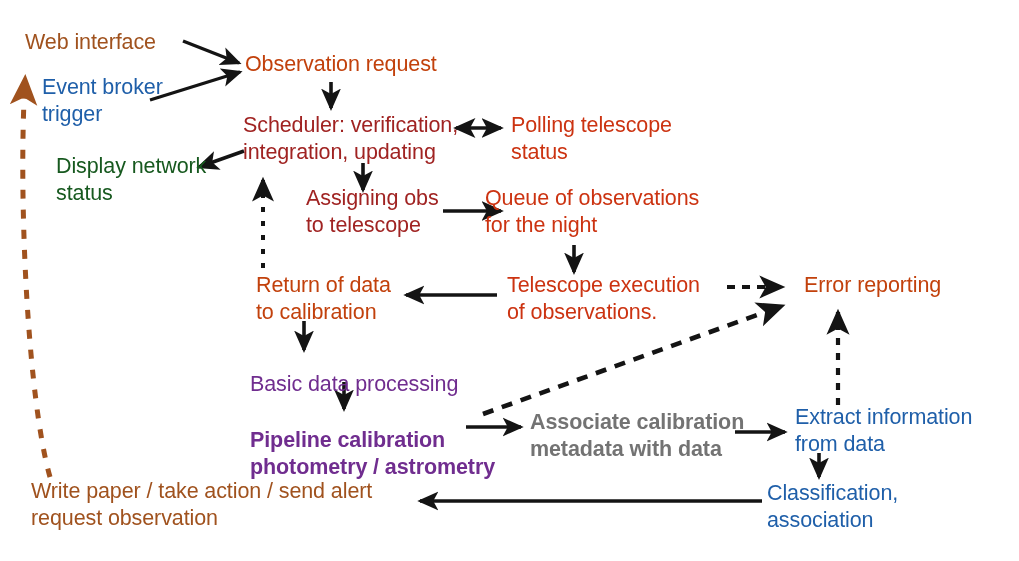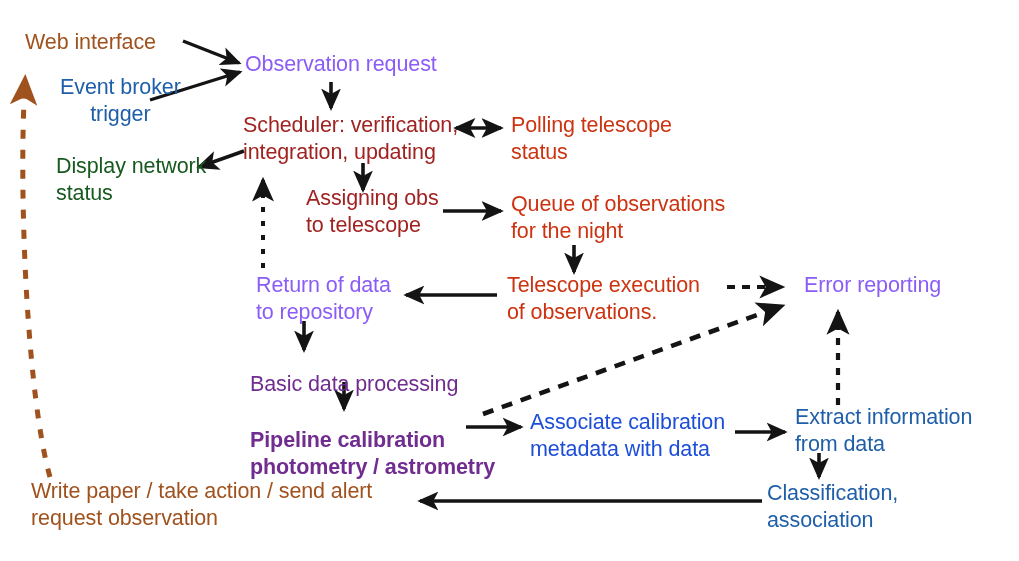--- a/index.html
+++ b/index.html
@@ -23,25 +23,25 @@
   .node{
     position:absolute;
     font-size:21.5px;
     line-height:1.24;
     white-space:pre;
     letter-spacing:-0.1px;
   }
   .c-brown  {color:#a0521e;}
   .c-blue   {color:#1f5fa9;}
   .c-green  {color:#17591f;}
-  .c-black  {color:#8b5cf6;}
+  .c-black  {color:#c2410c;}
   .c-darkred{color:#a02322;}
   .c-red    {color:#cc3311;}
   .c-purple {color:#702d8f;margin-top:18px;}
-  .c-dpurple{color:#1d4ed8;}
+  .c-dpurple{color:#737373;font-weight:bold;}
 </style>
 </head>
 <body>
 
 <div id="canvas">
 
   <svg id="arrows" viewBox="0 0 1019 561" width="1019" height="561" xmlns="http://www.w3.org/2000/svg">
     <defs>
       <marker id="ah" markerWidth="7" markerHeight="7" refX="5.4" refY="3" orient="auto" markerUnits="strokeWidth">
         <path d="M0,0.25 L6.2,3 L0,5.75 L1.5,3 Z" fill="#141414"></path>
@@ -89,35 +89,35 @@
     <path d="M838,405 L838,312" stroke="#141414" stroke-width="4.2" fill="none" stroke-dasharray="7,8" marker-end="url(#ah)"></path>
 
     <path d="M819,453 L819,477" stroke="#141414" stroke-width="3.6" fill="none" marker-end="url(#ah)"></path>
 
     <path d="M762,501 L420,501" stroke="#141414" stroke-width="3.4" fill="none" marker-end="url(#ah)"></path>
 
     <path d="M50,477 C28,400 18,200 25,80" stroke="#a0521e" stroke-width="5" fill="none" stroke-dasharray="9,11" stroke-linecap="butt" marker-end="url(#ah-brown)"></path>
   </svg>
 
   <div class="node c-brown" style="left:25px;  top:29px;">Web interface</div>
-  <div class="node c-blue" style="left:60px;  top:74px;text-align:center;">Event broker
+  <div class="node c-blue" style="left:42px;  top:74px;">Event broker
 trigger</div>
   <div class="node c-green" style="left:56px;  top:153px;">Display network
 status</div>
   <div class="node c-black" style="left:245px; top:51px;">Observation request</div>
   <div class="node c-darkred" style="left:243px; top:112px;">Scheduler: verification,
 integration, updating</div>
   <div class="node c-red" style="left:511px; top:112px;">Polling telescope
 status</div>
   <div class="node c-darkred" style="left:306px; top:185px;">Assigning obs
 to telescope</div>
-  <div class="node c-red" style="left:511px; top:185px;margin-top:6px;">Queue of observations
+  <div class="node c-red" style="left:485px; top:185px;">Queue of observations
 for the night</div>
   <div class="node c-black" style="left:256px; top:272px;">Return of data
-to repository</div>
+to calibration</div>
   <div class="node c-red" style="left:507px; top:272px;">Telescope execution
 of observations.</div>
   <div class="node c-black" style="left:804px; top:272px;">Error reporting</div>
   <div class="node c-purple" style="left:250px; top:353px;">Basic data processing</div>
   <div class="node c-purple" style="left:250px; top:409px;font-weight:bold;">Pipeline calibration
 photometry / astrometry</div>
   <div class="node c-dpurple" style="left:530px; top:409px;">Associate calibration
 metadata with data</div>
   <div class="node c-blue" style="left:795px; top:404px;">Extract information
 from data</div>

